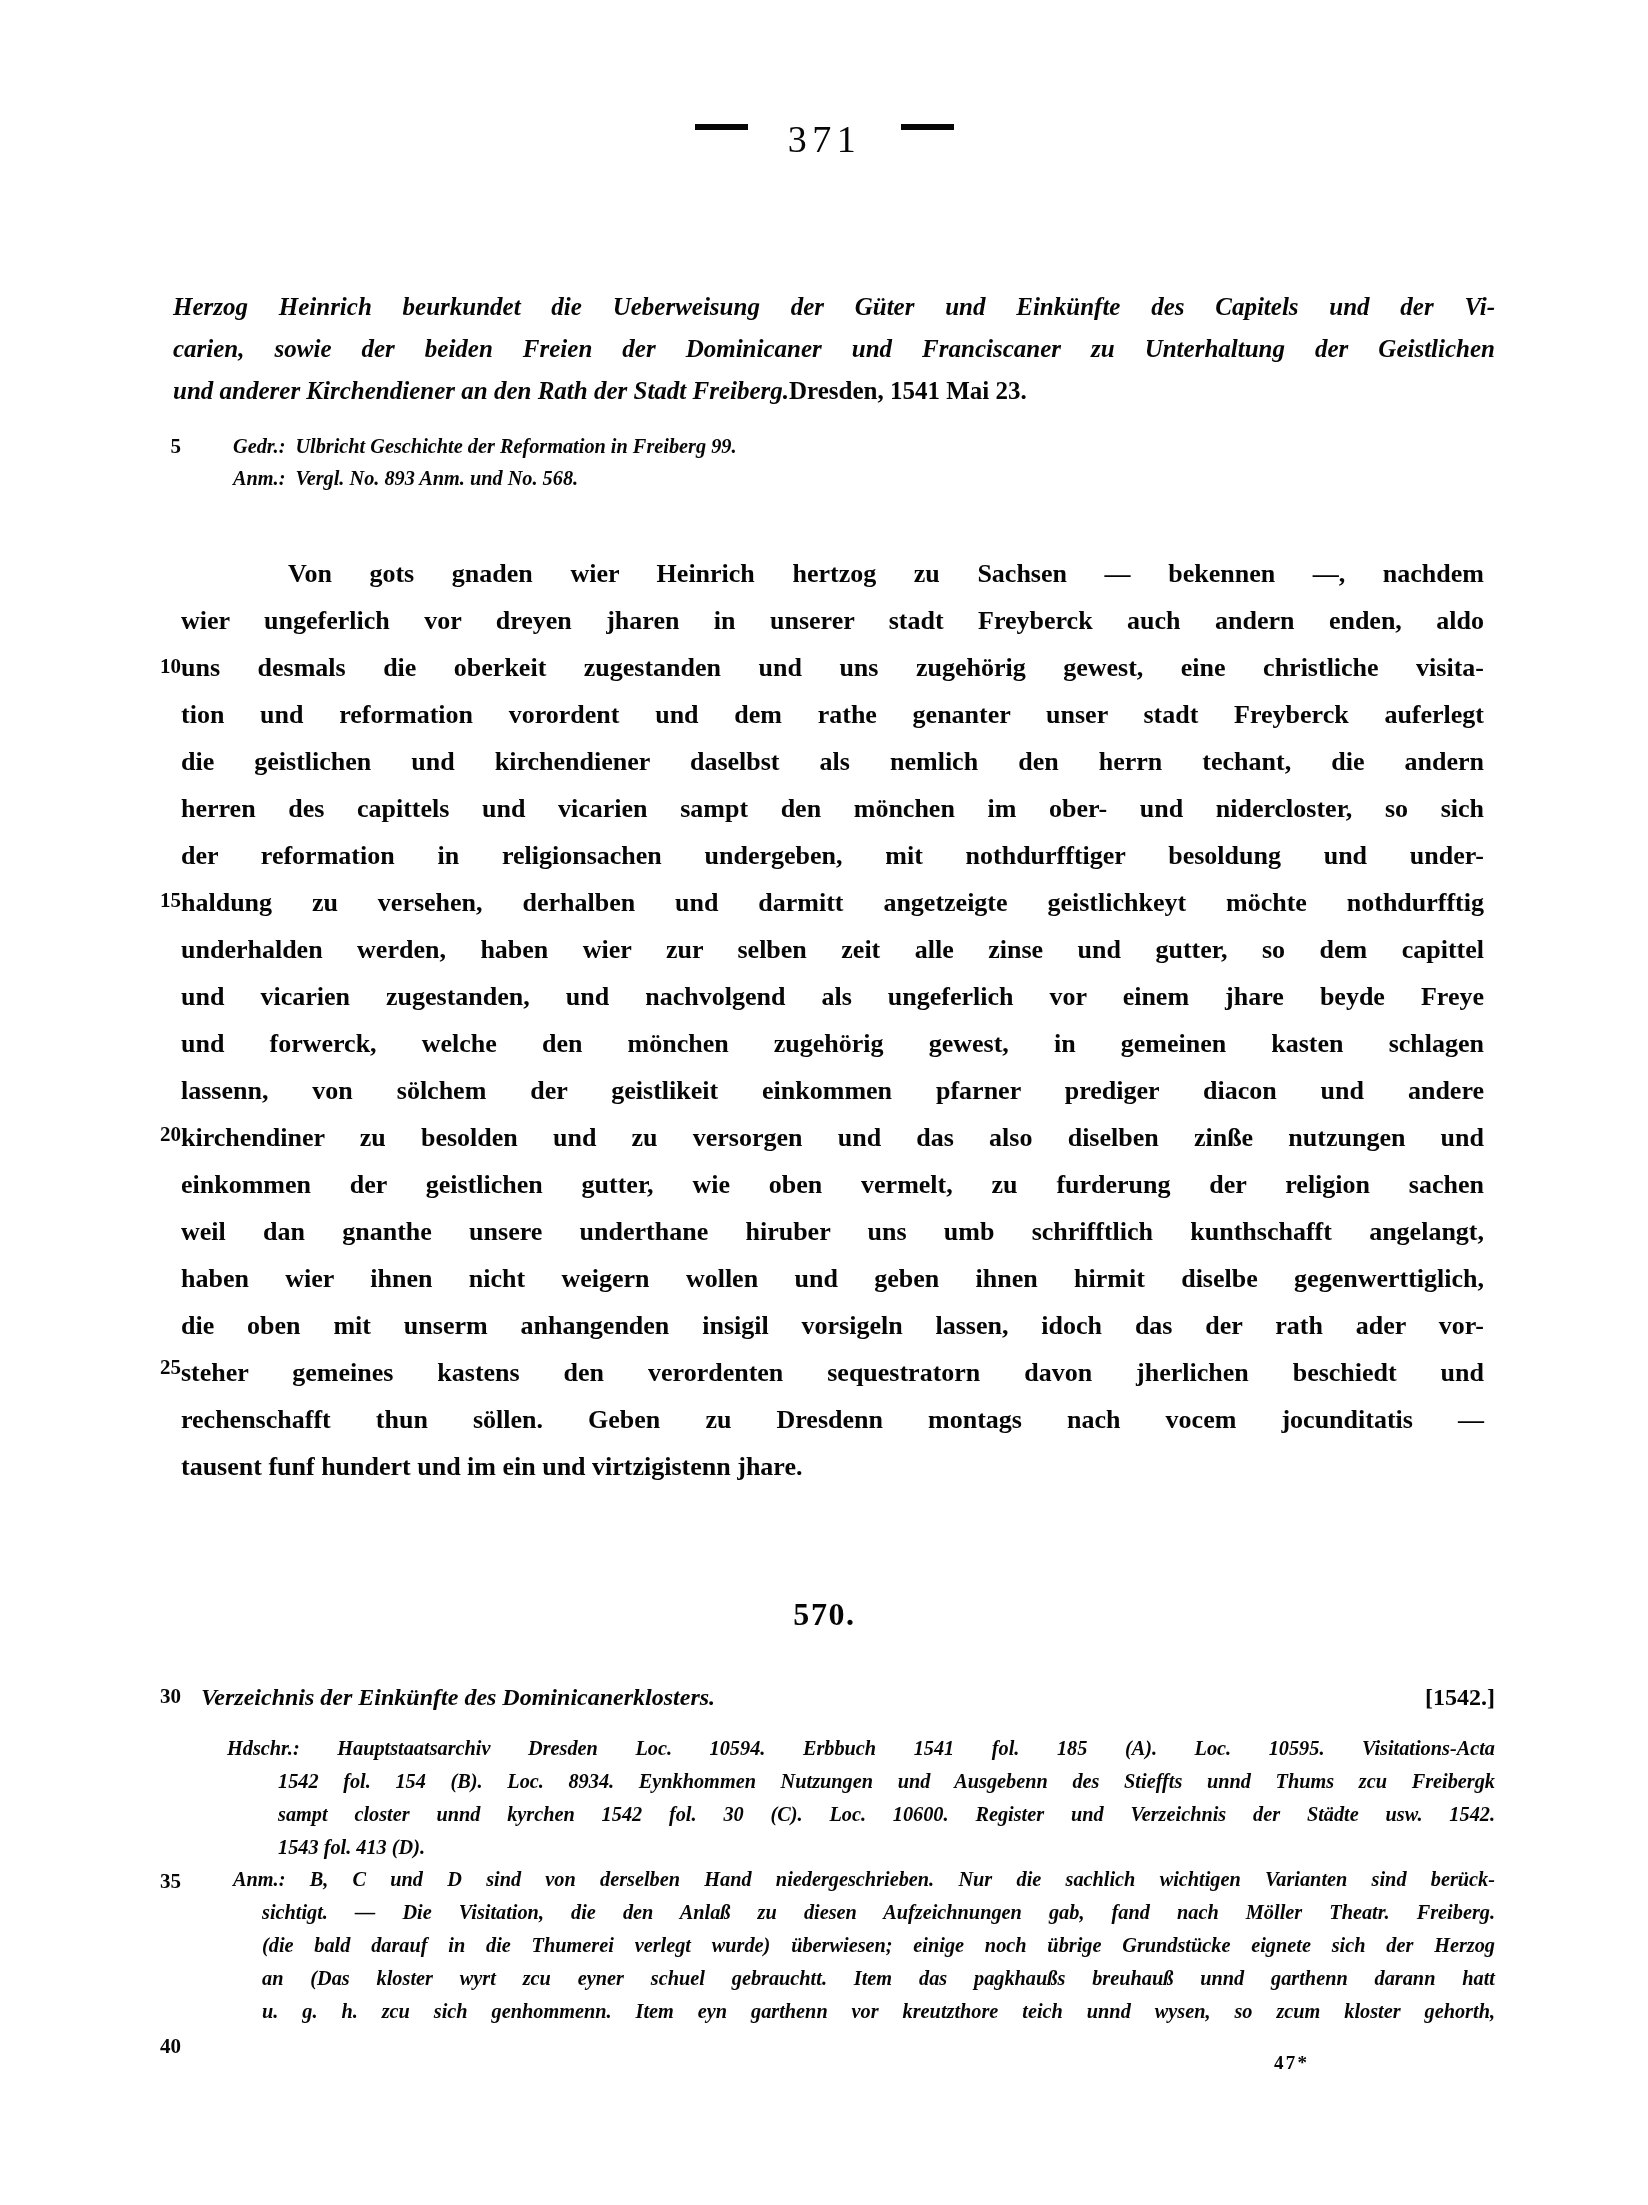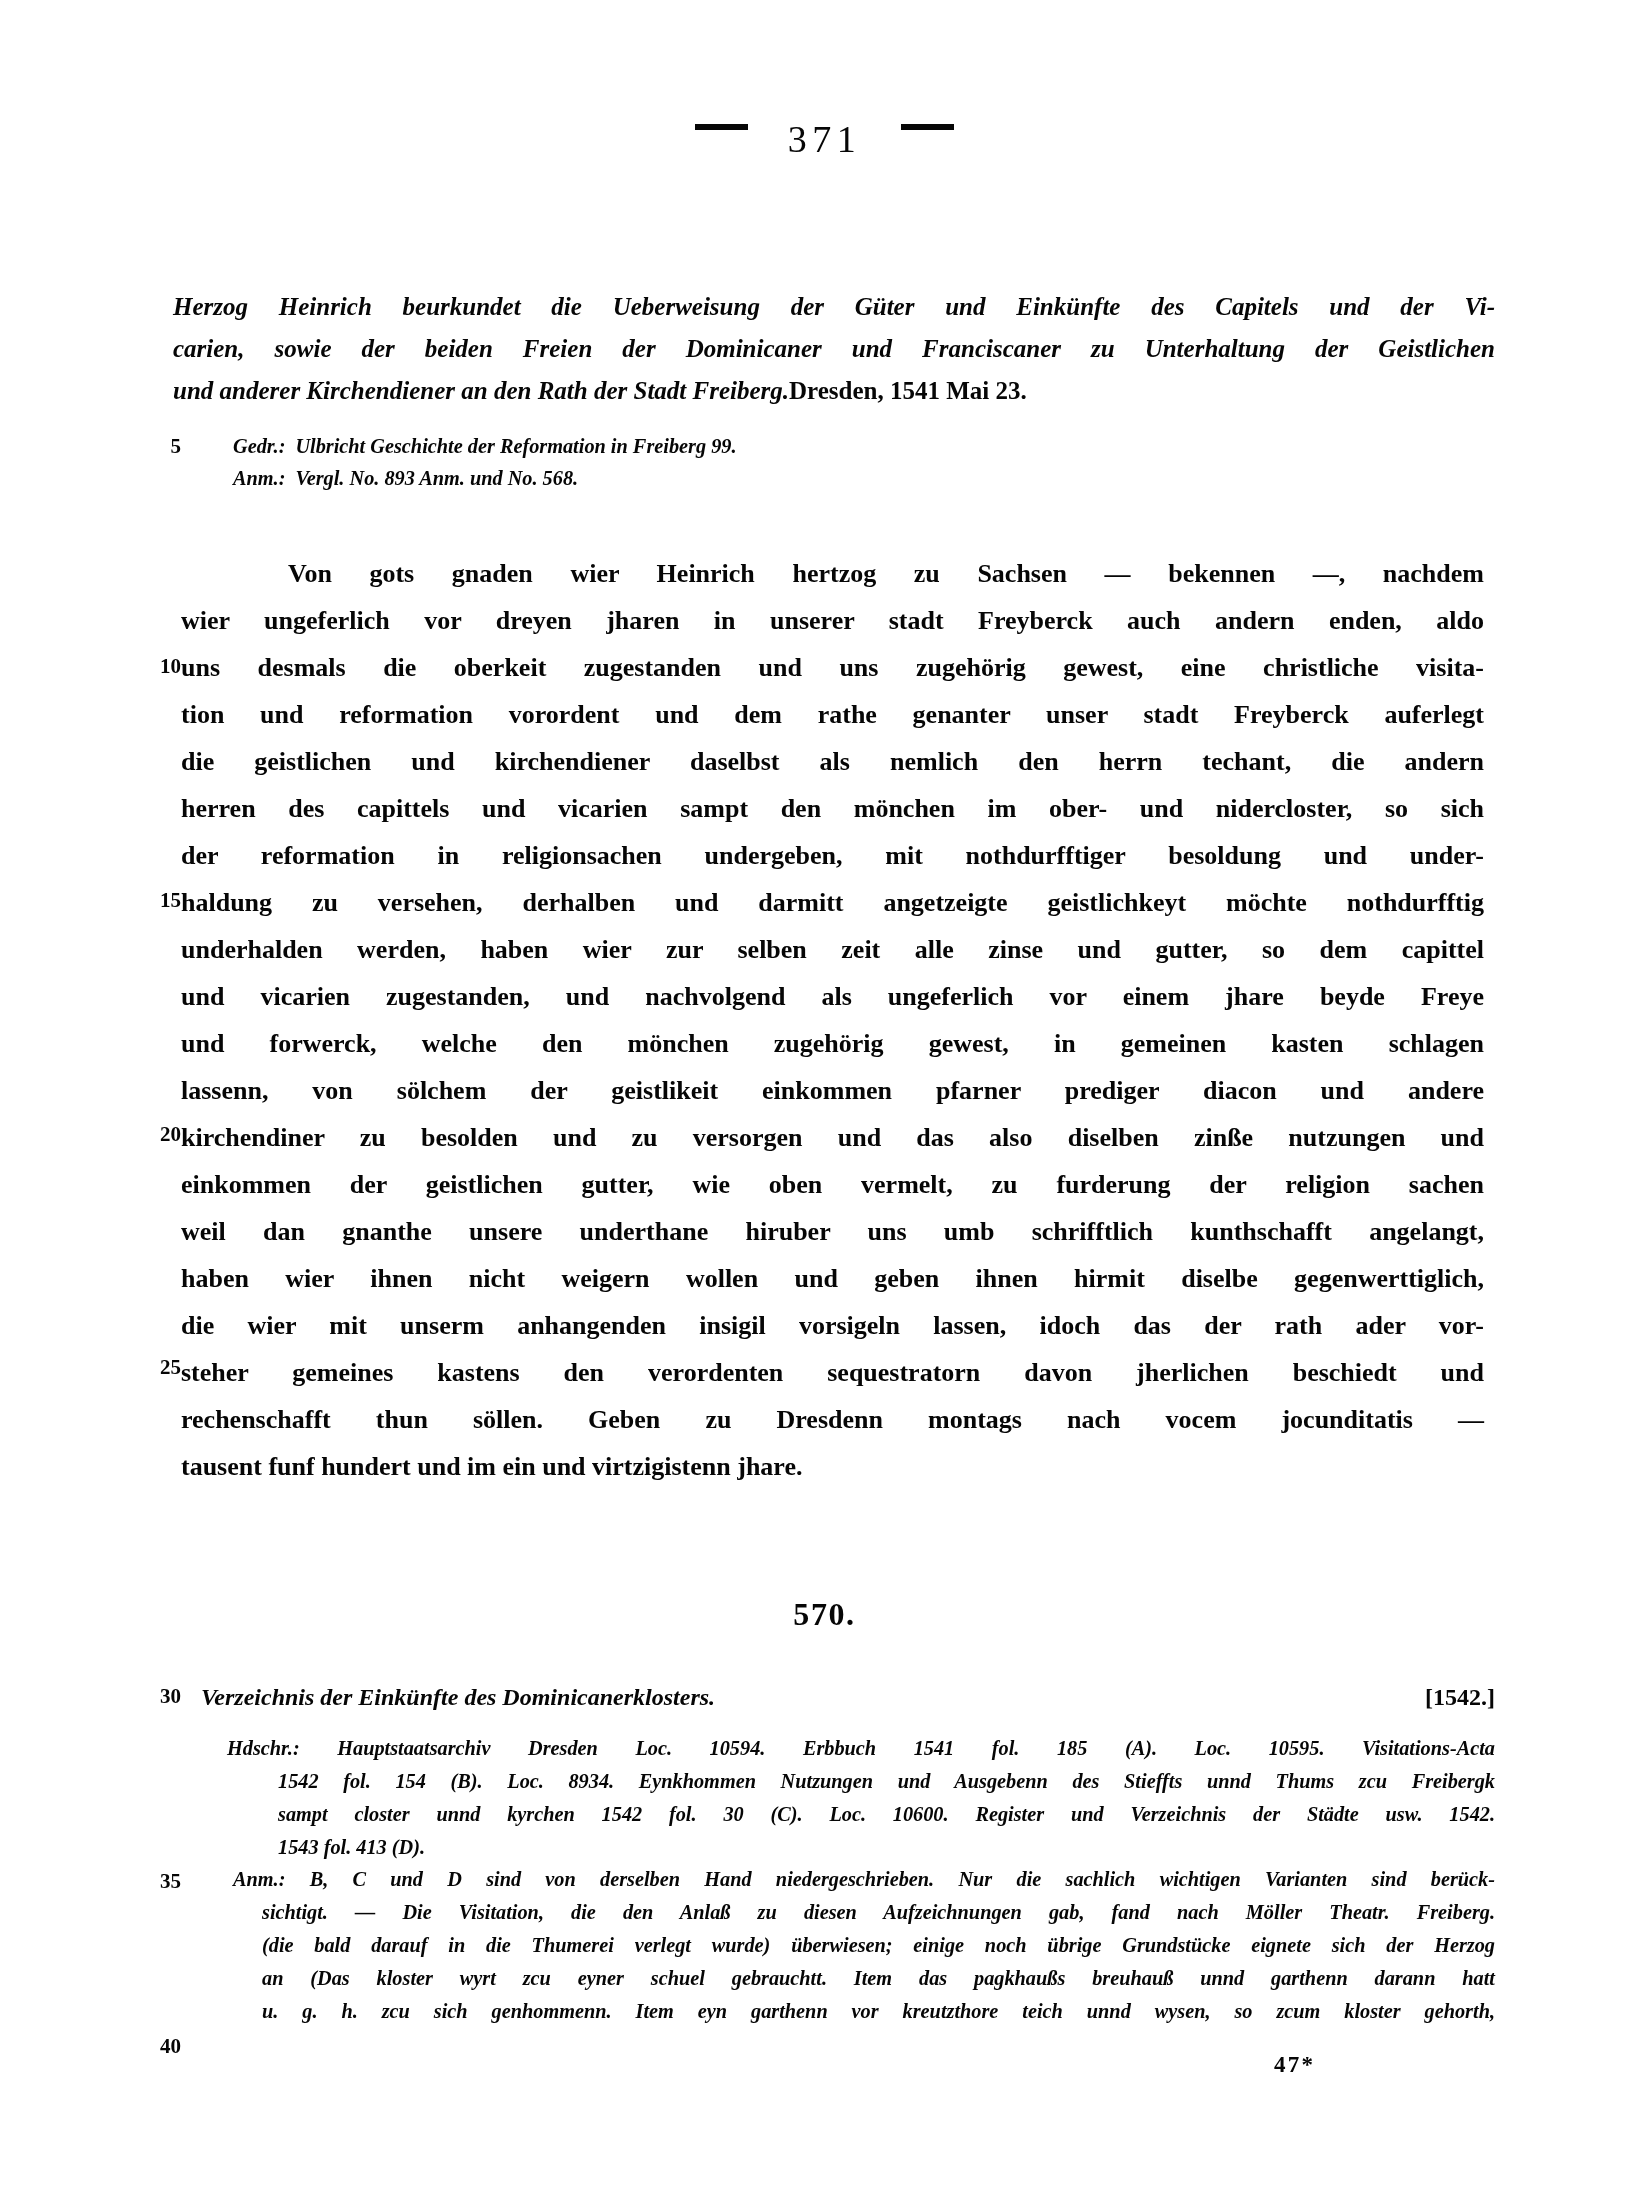--- a/index.html
+++ b/index.html
@@ -95,21 +95,21 @@
   .mn2 { top: 888px; }
   .mn3 { top: 1122px; }
   .mn4 { top: 1355px; }
   .mn5 { top: 1684px; }
   .mn6 { top: 1869px; }
   .mn7 { top: 2034px; }
 
   
   .signature-mark {
     position: absolute; left: 1274px; top: 2052px;
-    font-size: 23px; font-weight: bold; letter-spacing: 2.2px;
+    font-size: 19px; font-weight: bold; letter-spacing: 2.2px;
   }
 </style>
 </head>
 <body>
 
 <div class="page">
 
   <div class="running-head">
     <span class="head-rule"></span>
     <span class="page-number">371</span>
@@ -145,21 +145,21 @@
       <div class="line">der reformation in religionsachen undergeben, mit nothdurfftiger besoldung und under-</div>
       <div class="line">haldung zu versehen, derhalben und darmitt angetzeigte geistlichkeyt möchte nothdurfftig</div>
       <div class="line">underhalden werden, haben wier zur selben zeit alle zinse und gutter, so dem capittel</div>
       <div class="line">und vicarien zugestanden, und nachvolgend als ungeferlich vor einem jhare beyde Freye</div>
       <div class="line">und forwerck, welche den mönchen zugehörig gewest, in gemeinen kasten schlagen</div>
       <div class="line">lassenn, von sölchem der geistlikeit einkommen pfarner prediger diacon und andere</div>
       <div class="line">kirchendiner zu besolden und zu versorgen und das also diselben zinße nutzungen und</div>
       <div class="line">einkommen der geistlichen gutter, wie oben vermelt, zu furderung der religion sachen</div>
       <div class="line">weil dan gnanthe unsere underthane hiruber uns umb schrifftlich kunthschafft angelangt,</div>
       <div class="line">haben wier ihnen nicht weigern wollen und geben ihnen hirmit diselbe gegenwerttiglich,</div>
-      <div class="line">die wier mit unserm anhangenden insigil vorsigeln lassen, idoch das der rath ader vor-</div>
+      <div class="line">die oben mit unserm anhangenden insigil vorsigeln lassen, idoch das der rath ader vor-</div>
       <div class="line">steher gemeines kastens den verordenten sequestratorn davon jherlichen beschiedt und</div>
       <div class="line">rechenschafft thun söllen.  Geben zu Dresdenn montags nach vocem jocunditatis —</div>
       <div class="line">tausent funf hundert und im ein und virtzigistenn jhare.</div>
     </div>
 
   <div class="doc-heading h570">570.</div>
 
   <div class="regest570">
     <span>Verzeichnis der Einkünfte des Dominicanerklosters.</span>
     <span class="regest-date">[1542.]</span>

